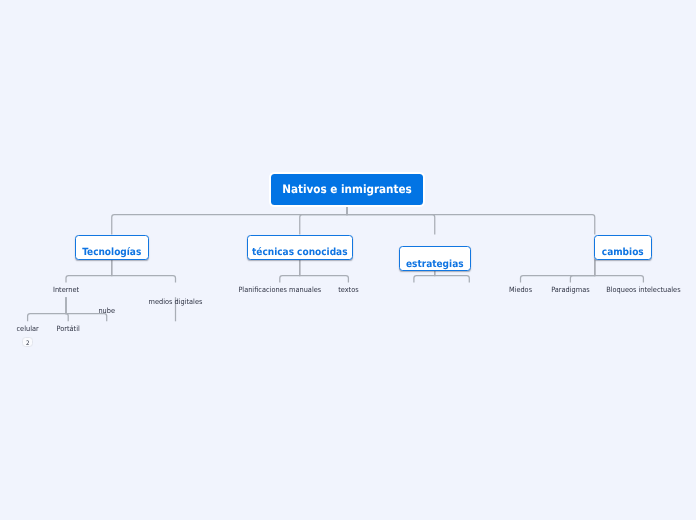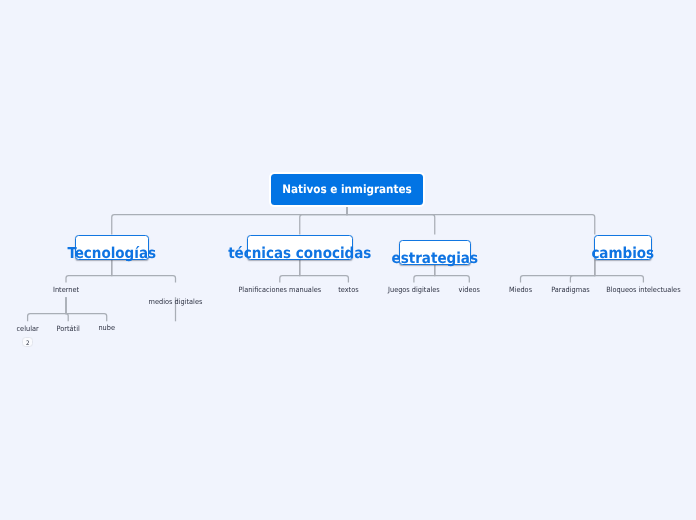--- a/index.html
+++ b/index.html
@@ -7,21 +7,21 @@
   body{width:696px;height:520px;background:#f1f4fd;overflow:hidden;
        font-family:"DejaVu Sans",sans-serif;font-stretch:condensed;
        -webkit-font-smoothing:antialiased;text-rendering:geometricPrecision;}
   #stage{position:relative;width:636px;height:520px;background:#f1f4fd;transform:translateZ(0);text-decoration:underline;}
   svg#links{position:absolute;left:0;top:0;width:696px;height:520px;}
   .node{position:absolute;box-sizing:border-box;display:flex;align-items:center;
         justify-content:center;white-space:nowrap;}
   .n-root{background:#0274e4;box-shadow:0 0 0 2px #ffffff;border-radius:3.5px;color:#ffffff;
           font-weight:bold;font-size:11.6px;line-height:1;padding-top:1px;}
   .n-l1{background:#ffffff;border:1.7px solid #1277e1;border-radius:3.6px;color:#0f74e2;
-        font-weight:bold;font-size:15px;line-height:1;padding-top:12px;
+        font-weight:bold;font-size:10px;line-height:1;padding-top:12px;
         box-shadow:0 1px 1.2px rgba(70,75,90,0.42);}
   .n-leaf{color:#2d3142;font-size:7.3px;line-height:1;}
   .badge{position:absolute;box-sizing:border-box;display:flex;align-items:center;
          justify-content:center;background:#fafbfe;border:1px solid #e2e5ed;border-radius:3.5px;
          color:#2b3040;font-size:6.2px;line-height:1;padding-top:4.2px;}
 </style>
 </head>
 <body>
 
 <div id="stage">
@@ -46,58 +46,52 @@
   </svg>
   <div class="node n-root" style="left:271.0px;top:174.0px;width:152.0px;height:30.5px;">
     <span>Nativos e inmigrantes</span>
   </div>
   <div class="node n-l1" style="left:74.5px;top:234.6px;width:74.5px;height:25.0px;">
     <span>Tecnologías</span>
   </div>
   <div class="node n-l1" style="left:247.0px;top:234.6px;width:105.5px;height:25.0px;">
     <span>técnicas conocidas</span>
   </div>
-  <div class="node n-l1" style="left:399.0px;top:240px;width:71.5px;height:25.0px;">
+  <div class="node n-l1" style="left:399.0px;top:246px;width:71.5px;height:25.0px;">
     <span>estrategias</span>
   </div>
   <div class="node n-l1" style="left:566.0px;top:234.6px;width:57.5px;height:25.0px;margin-left:28px;">
     <span>cambios</span>
   </div>
   <div class="node n-leaf" style="left:-14.00px;top:282.6px;width:160.0px;height:14.60px;">
     <span>Internet</span>
   </div>
   <div class="node n-leaf" style="left:95.50px;top:294px;width:160.0px;height:14.60px;">
     <span>medios digitales</span>
   </div>
   <div class="node n-leaf" style="left:199.80px;top:282.6px;width:160.0px;height:14.60px;text-align:right;">
     <span>Planificaciones manuales</span>
   </div>
   <div class="node n-leaf" style="left:268.40px;top:282.6px;width:160.0px;height:14.60px;">
     <span>textos</span>
   </div>
-  <div class="node n-leaf" style="left:333.90px;top:282.6px;width:160.0px;height:14.60px;">
-    <span>Juegos digitales</span>
-  </div>
-  <div class="node n-leaf" style="left:389.30px;top:282.6px;width:160.0px;height:14.60px;">
-    <span>videos</span>
-  </div>
   <div class="node n-leaf" style="left:440.50px;top:282.6px;width:160.0px;height:14.60px;">
     <span>Miedos</span>
   </div>
   <div class="node n-leaf" style="left:490.40px;top:282.6px;width:160.0px;height:14.60px;">
     <span>Paradigmas</span>
   </div>
   <div class="node n-leaf" style="left:563.40px;top:282.6px;width:160.0px;height:14.60px;">
     <span>Bloqueos intelectuales</span>
   </div>
   <div class="node n-leaf" style="left:-52.40px;top:321.3px;width:160.0px;height:14.60px;">
     <span>celular</span>
   </div>
   <div class="node n-leaf" style="left:-11.80px;top:321.3px;width:160.0px;height:14.60px;">
     <span>Portátil</span>
   </div>
-  <div class="node n-leaf" style="left:26.70px;top:320px;width:160.0px;height:14.60px;">
+  <div class="node n-leaf" style="left:26.70px;top:303px;width:160.0px;height:14.60px;">
     <span>nube</span>
   </div>
   <div class="badge" style="left:22.2px;top:337.2px;width:11px;height:9.6px;">
     <span>2</span>
   </div>
 </div>
 
 </body></html>

